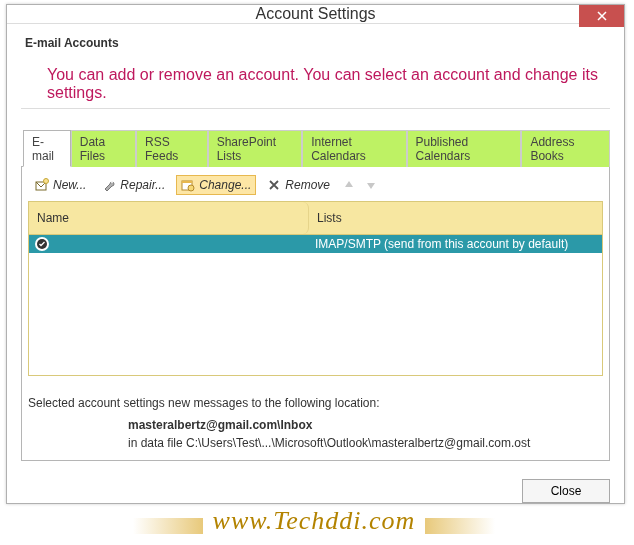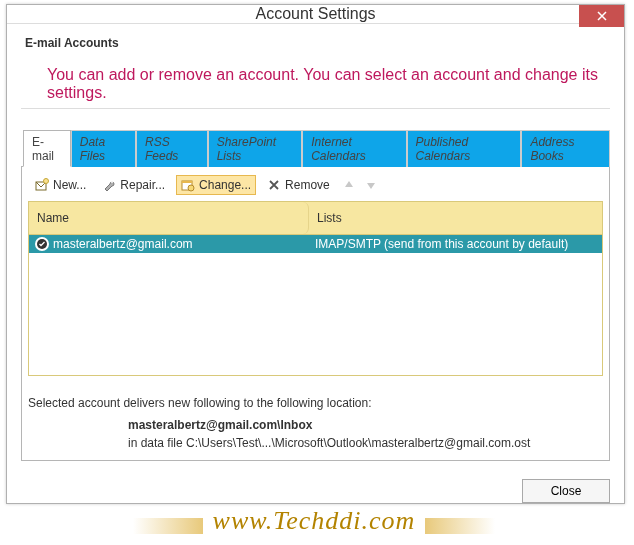--- a/index.html
+++ b/index.html
@@ -73,25 +73,24 @@
     border-bottom: none;
     background: #fff;
     margin-right: 0px;
     font-size: 12px;
     color: #444;
     position: relative;
     top: 1px;
     cursor: pointer;
   }
   .tab:not(.active) {
-    background: #0ea5e9;
+    background: #bef264;
     border-top-color: #ccc;
     border-left-color: #ccc;
     border-right-color: #ccc;
-    font-style: italic;
   }
   .tab.active {
     background: #fff;
     border-bottom: 1px solid #fff;
     z-index: 2;
   }
   .tab-content {
     border: 1px solid #b5b5b5;
     border-top: none;
     padding: 6px 6px 10px 6px;
@@ -108,20 +107,21 @@
   }
   .tbtn {
     display: inline-flex;
     align-items: center;
     gap: 4px;
     padding: 2px 4px;
     font-size: 12px;
     color: #333;
     cursor: pointer;
     border: 1px solid transparent;
+    font-style: italic;
   }
   .tbtn.highlight {
     background: #fde6a5;
     border: 1px solid #e7b84f;
   }
   .tbtn.disabled { color: #9d9d9d; cursor: default; }
   .ticon { width: 14px; height: 14px; display: inline-block; }
   .account-table {
     border: 1px solid #d9c97a;
   }
@@ -310,29 +310,28 @@
         </div>
         <div class="table-body" id="tablebody">
             <div class="row">
               <div class="cell name">
                 <span class="row-icon">
                   <svg width="10" height="10" viewBox="0 0 10 10">
                     <circle cx="5" cy="5" r="5" fill="#333"></circle>
                     <path d="M2.5 5 L4 6.5 L7.5 3" stroke="#fff" stroke-width="1.3" fill="none"></path>
                   </svg>
                 </span>
-                <span>masteralbertz@gmail.com</span>
               </div>
               <div class="cell type">IMAP/SMTP (send from this account by default)</div>
             </div>
           </div>
       </div>
 
       <div class="delivery-block">
-        <div>Selected account delivers new following to the following location:</div>
+        <div>Selected account settings new messages to the following location:</div>
         <div class="delivery-path">
           <span class="bold">masteralbertz@gmail.com\Inbox</span>
         </div>
         <div class="delivery-file">in data file C:\Users\Test\...\Microsoft\Outlook\masteralbertz@gmail.com.ost</div>
       </div>
 
     </div>
 
   </div>
 

